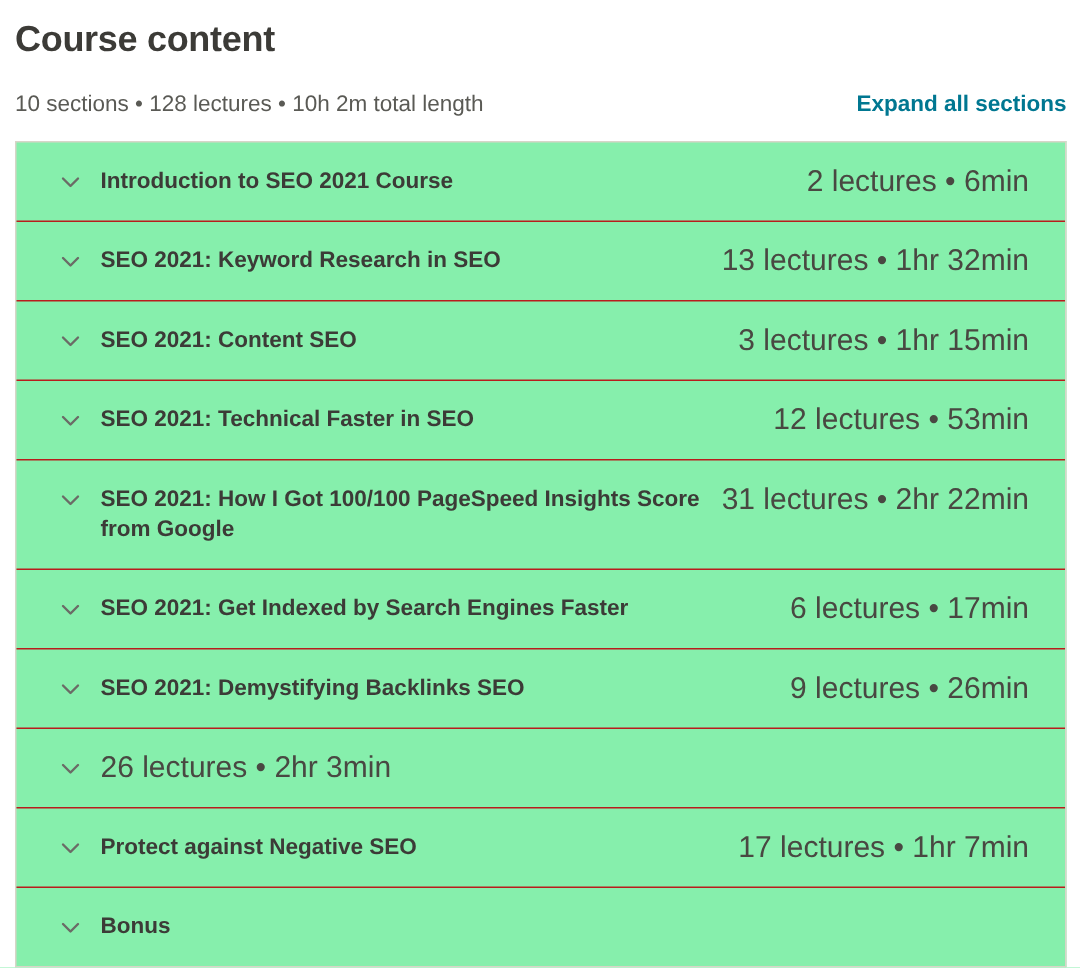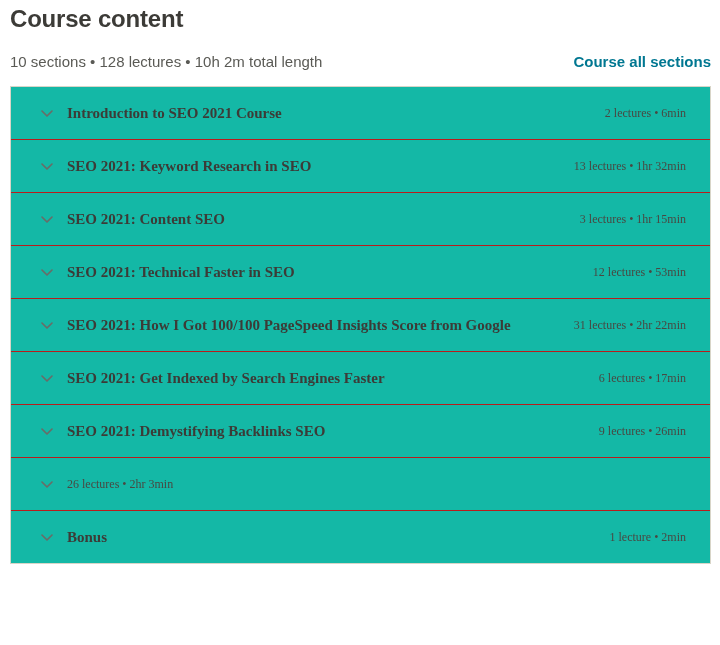--- a/index.html
+++ b/index.html
@@ -5,21 +5,21 @@
   * { box-sizing: border-box; }
   html, body { margin: 0; padding: 0; }
   body {
     width: 720px;
     height: 645px;
     background: #ffffff;
     font-family: "Liberation Sans", sans-serif;
     color: #3c3b37;
     overflow: hidden;
   }
-  .wrap { padding: 4px 9px 0 10px; border-radius: 16px; }
+  .wrap { padding: 12px 9px 0 10px; border-radius: 16px; }
 
   .page-title {
     font-size: 24px;
     font-weight: 700;
     line-height: 30px;
     color: #3c3b37;
     letter-spacing: -0.2px;
     margin: 0;
   }
 
@@ -37,22 +37,21 @@
     font-weight: 700;
     font-size: 15px;
     text-decoration: none;
     cursor: pointer;
     white-space: nowrap;
   }
 
   .content-list {
     margin-top: 14px;
     border: 1px solid #d8d5c8;
-    background: #14b8a6;
-    font-family: Liberation Serif, serif;
+    background: #86efac;
   }
   .section-row {
     display: flex;
     align-items: flex-start;
     padding: 16px 24px 16px 30px;
     border-top: 1px solid #b91c1c;
     cursor: pointer;
   }
   .section-row:first-child { border-top: none; }
 
@@ -66,36 +65,36 @@
   .section-title {
     flex: 1 1 auto;
     font-size: 15px;
     font-weight: 700;
     line-height: 20px;
     color: #3c3b37;
     padding-right: 14px;
   }
   .section-meta {
     flex: none;
-    font-size: 12px;
+    font-size: 20px;
     line-height: 20px;
     color: #494842;
     white-space: nowrap;
   }
 </style>
 </head>
 <body>
 
 <div class="wrap">
 
   <h1 class="page-title">Course content</h1>
 
   <div class="summary-row">
     <span class="stats">10 sections • 128 lectures • 10h 2m total length</span>
-    <a class="expand-link">Course all sections</a>
+    <a class="expand-link">Expand all sections</a>
   </div>
 
   <div class="content-list">
 
     <div class="section-row">
       <svg class="chev" viewBox="0 0 12 7">
           <path d="M1 1l5 5 5-5" fill="none" stroke="#6b6b66" stroke-width="1.6" stroke-linecap="round" stroke-linejoin="round"></path>
         </svg>
       <span class="section-title">Introduction to SEO 2021 Course</span>
       <span class="section-meta">2 lectures • 6min</span>
@@ -149,23 +148,29 @@
       <span class="section-meta">9 lectures • 26min</span>
     </div>
 
     <div class="section-row">
       <svg class="chev" viewBox="0 0 12 7">
           <path d="M1 1l5 5 5-5" fill="none" stroke="#6b6b66" stroke-width="1.6" stroke-linecap="round" stroke-linejoin="round"></path>
         </svg>
       <span class="section-meta">26 lectures • 2hr 3min</span>
     </div>
 
+    <div class="section-row">
+      <svg class="chev" viewBox="0 0 12 7">
+          <path d="M1 1l5 5 5-5" fill="none" stroke="#6b6b66" stroke-width="1.6" stroke-linecap="round" stroke-linejoin="round"></path>
+        </svg>
+      <span class="section-title">Protect against Negative SEO</span>
+      <span class="section-meta">17 lectures • 1hr 7min</span>
+    </div>
 
     <div class="section-row">
       <svg class="chev" viewBox="0 0 12 7">
           <path d="M1 1l5 5 5-5" fill="none" stroke="#6b6b66" stroke-width="1.6" stroke-linecap="round" stroke-linejoin="round"></path>
         </svg>
       <span class="section-title">Bonus</span>
-      <span class="section-meta">1 lecture • 2min</span>
     </div>
 
   </div>
 </div>
 
 </body></html>

